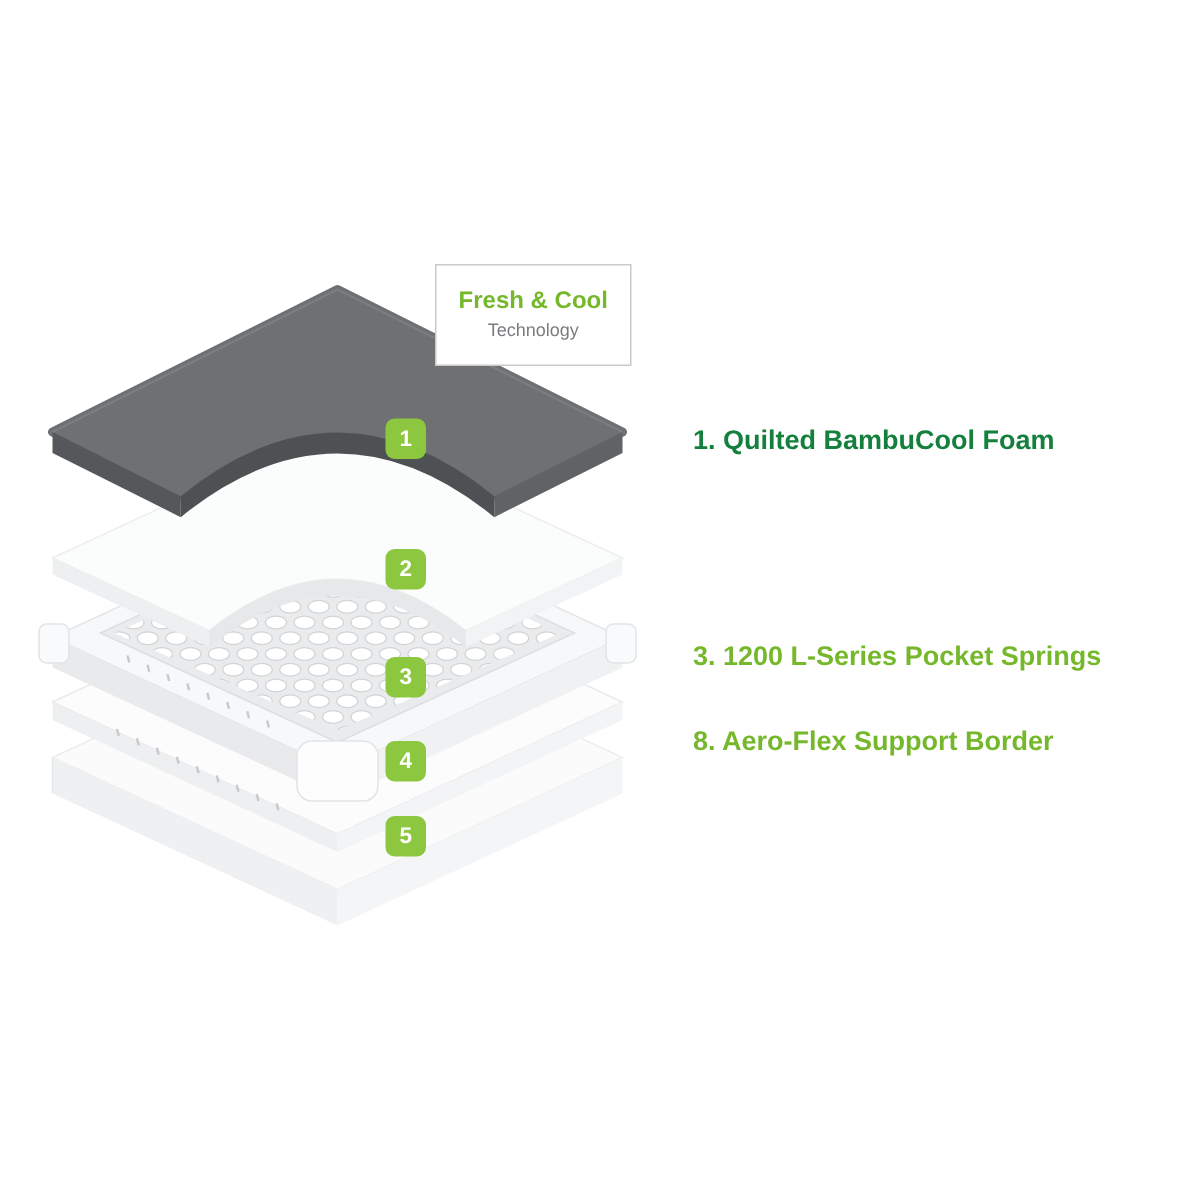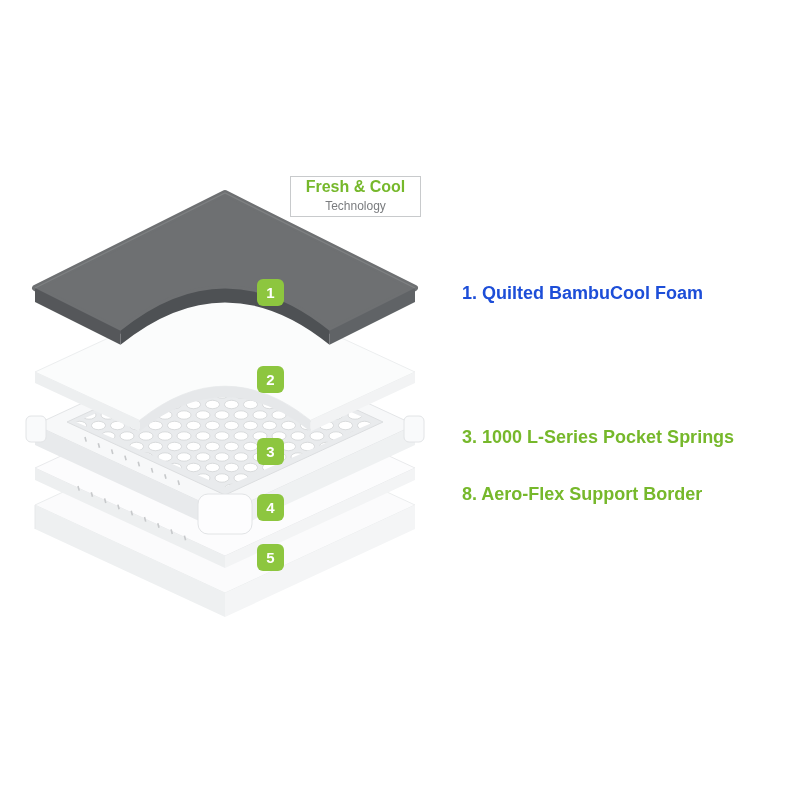--- a/index.html
+++ b/index.html
@@ -21,21 +21,21 @@
   .legend-item{
     position:absolute;left:462px;color:#76B82B;font-weight:bold;
     font-size:18px;line-height:22px;white-space:nowrap;
   }
   .legend-item.l1{top:282px;}
   .legend-item.l2{top:369px;}
   .legend-item.l3{top:426px;}
   .legend-item.l4{top:483px;}
   .legend-item.l5{top:546px;}
   .callout{
-    position:absolute;left:290px;top:176px;width:131px;height:41px;
+    position:absolute;left:290px;top:176px;width:131px;height:68px;
     background:#ffffff;border:1px solid #c8cacc;box-sizing:border-box;
     display:flex;flex-direction:column;align-items:center;justify-content:center;gap:2px;
   }
   .callout .line1{color:#76B82B;font-weight:bold;font-size:16px;line-height:18px;}
   .callout .line2{color:#7a7c7f;font-size:12px;line-height:17px;}
 </style>
 </head>
 <body>
 
 <div class="canvas">
@@ -350,17 +350,17 @@
     <div class="line1" style="color: rgb(118, 184, 43);">Fresh &amp; Cool</div>
     <div class="line2">Technology</div>
   </div>
 
   <div class="badge b1" style="background: rgb(141, 198, 63);">1</div>
   <div class="badge b2" style="background: rgb(141, 198, 63);">2</div>
   <div class="badge b3" style="background: rgb(141, 198, 63);">3</div>
   <div class="badge b4" style="background: rgb(141, 198, 63);">4</div>
   <div class="badge b5" style="background: rgb(141, 198, 63);">5</div>
 
-  <div class="legend-item l1" style="color: #1d4ed8;">1. Quilted BambuCool Foam</div>
-  <div class="legend-item l3" style="color: rgb(118, 184, 43);">3. 1000 L-Series Pocket Springs</div>
+  <div class="legend-item l1" style="color: #15803d;">1. Quilted BambuCool Foam</div>
+  <div class="legend-item l3" style="color: rgb(118, 184, 43);">3. 1200 L-Series Pocket Springs</div>
   <div class="legend-item l4" style="color: rgb(118, 184, 43);">8. Aero-Flex Support Border</div>
 
 </div>
 
 </body></html>

